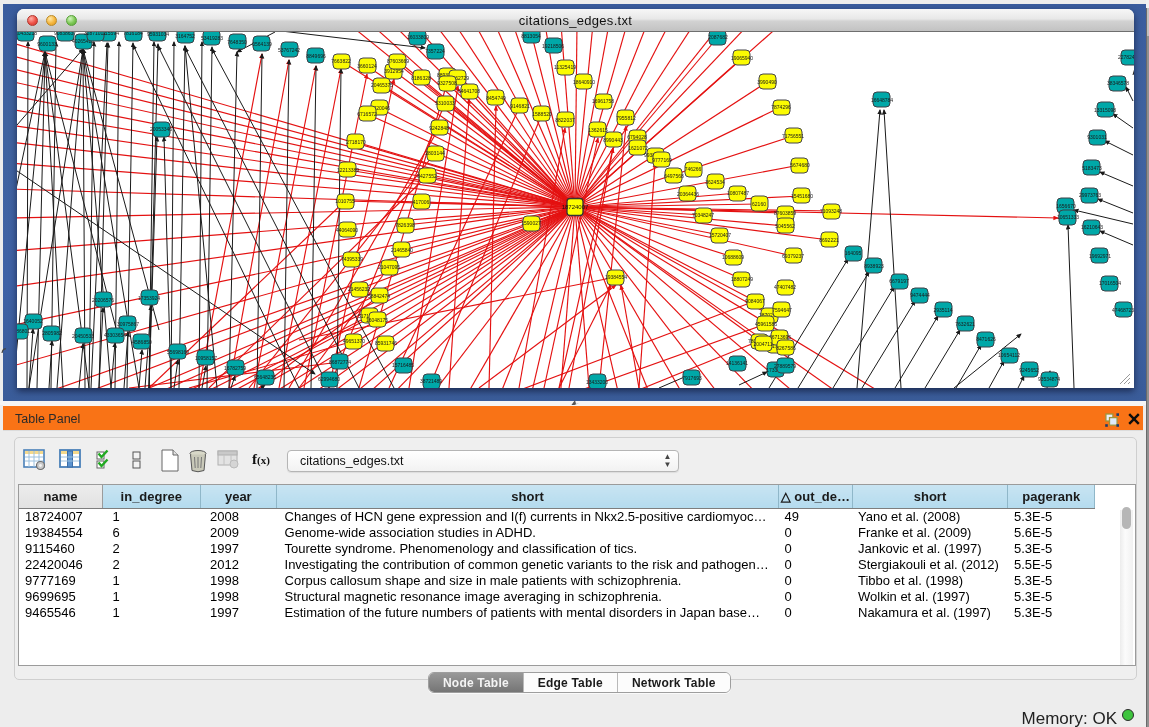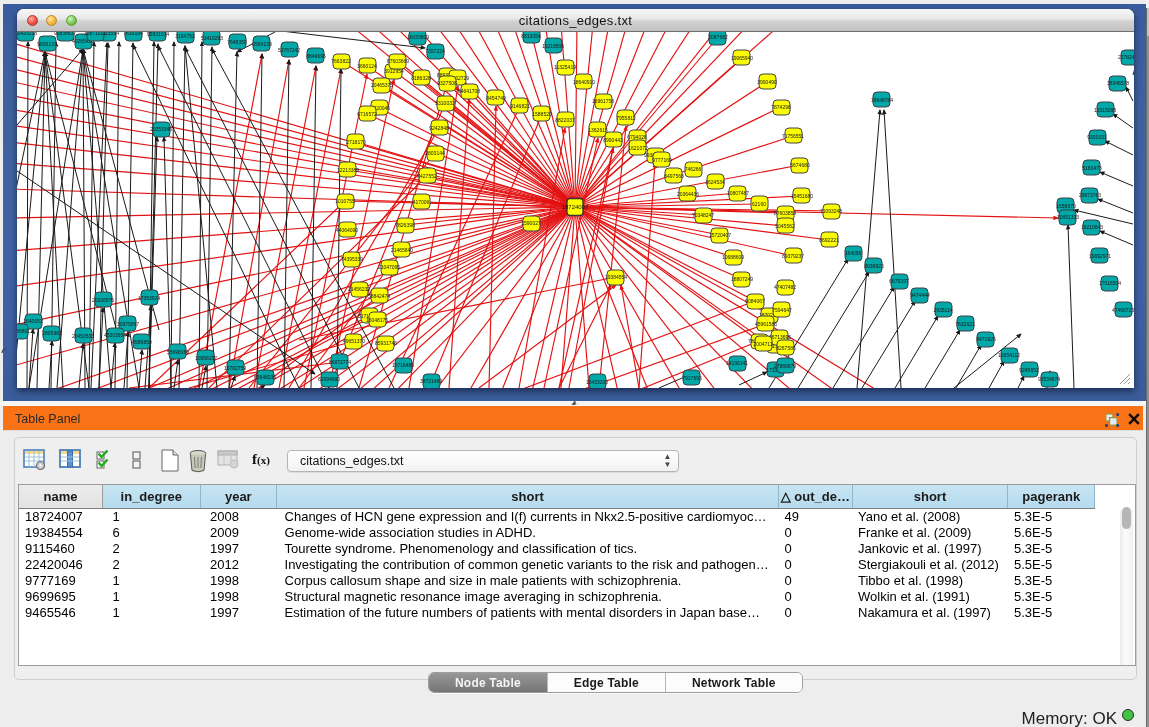--- a/index.html
+++ b/index.html
@@ -40,21 +40,21 @@
 th.c1{background:linear-gradient(180deg,#ececec,#e2e2e2);border-right:1px solid #9b9b9b}
 td{height:16px;padding:0 2px 0 6px;overflow:hidden;white-space:nowrap;color:#000}
 td.c2,td.c3{padding-left:10px}
 .c1{width:83px}.c2{width:97px}.c3{width:76px}.c4{width:499px}.c5{width:73px}.c6{width:155px}.c7{width:86px}
 td.c4{padding-left:8px}
 .scrtrack{position:absolute;right:2px;top:25px;width:13px;height:155px;background:linear-gradient(90deg,#ececec,#fbfbfb 40%,#f1f1f1)}
 .scrthumb{position:absolute;right:4px;top:22px;width:9px;height:22px;background:#b6b6b6;border-radius:5px}
 
 .tabs{position:absolute;left:428px;top:672px;height:21px;display:flex;border:1px solid #9e9e9e;border-radius:6px;
   overflow:hidden;background:#fff;box-shadow:0 1px 0 rgba(255,255,255,.7)}
-.tab{font-size:12px;font-weight:700;padding:0 26px;line-height:20px;color:#1a1a1a;background:#fcfcfc;letter-spacing:.2px}
+.tab{font-size:12px;font-weight:700;padding:0 14px;line-height:20px;color:#1a1a1a;background:#fcfcfc;letter-spacing:.2px}
 .tab.sel{background:linear-gradient(180deg,#989898,#757575);color:#f4f4f4}
 .tab+.tab{border-left:1px solid #b9b9b9}
 .mem{position:absolute;right:32px;top:709px;font-size:17px;color:#222}
 .memdot{position:absolute;right:15px;top:709px;width:12px;height:12px;border-radius:50%;background:#3ec43e;border:1.5px solid #2c2c2c}
 </style></head>
 <body>
 <div class="desktop">
   <div class="win">
     <div class="titlebar">
       <div class="tl r"></div>
@@ -724,21 +724,21 @@
             <td class="c5">0</td>
             <td class="c6">Tibbo et al. (1998)</td>
             <td class="c7">5.3E-5</td>
           </tr>
           <tr>
             <td class="c1">9699695</td>
             <td class="c2">1</td>
             <td class="c3">1998</td>
             <td class="c4">Structural magnetic resonance image averaging in schizophrenia.</td>
             <td class="c5">0</td>
-            <td class="c6">Wolkin et al. (1991)</td>
+            <td class="c6">Wolkin et al. (1997)</td>
             <td class="c7">5.3E-5</td>
           </tr>
           <tr>
             <td class="c1">9465546</td>
             <td class="c2">1</td>
             <td class="c3">1997</td>
             <td class="c4">Estimation of the future numbers of patients with mental disorders in Japan base…</td>
             <td class="c5">0</td>
             <td class="c6">Nakamura et al. (1997)</td>
             <td class="c7">5.3E-5</td>

